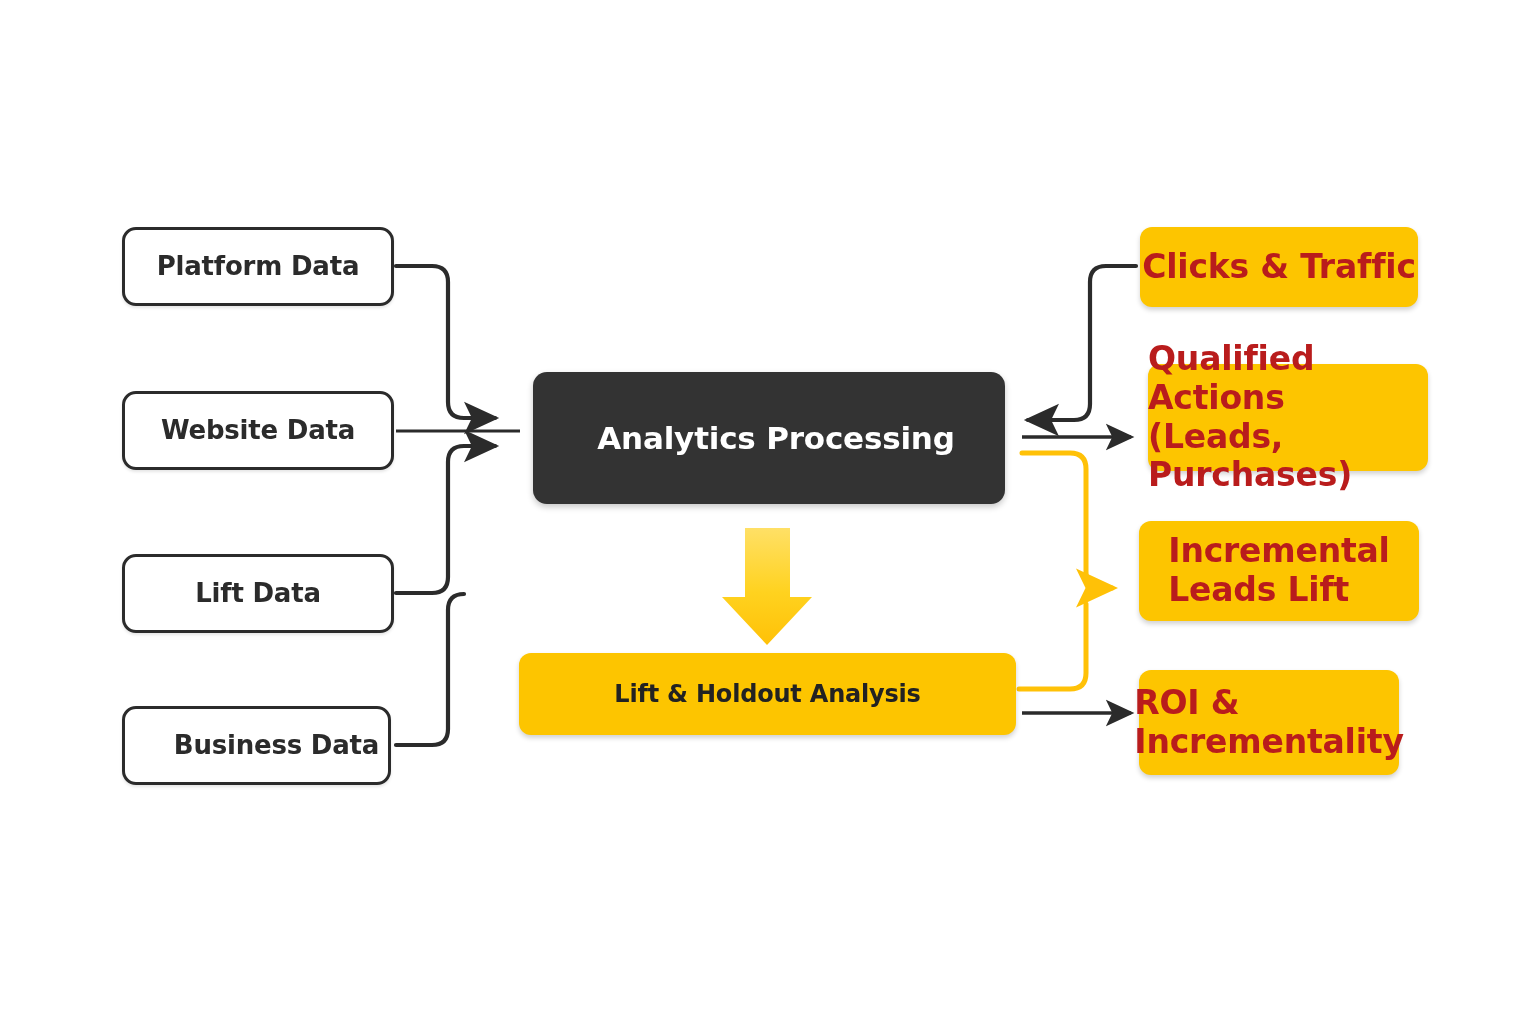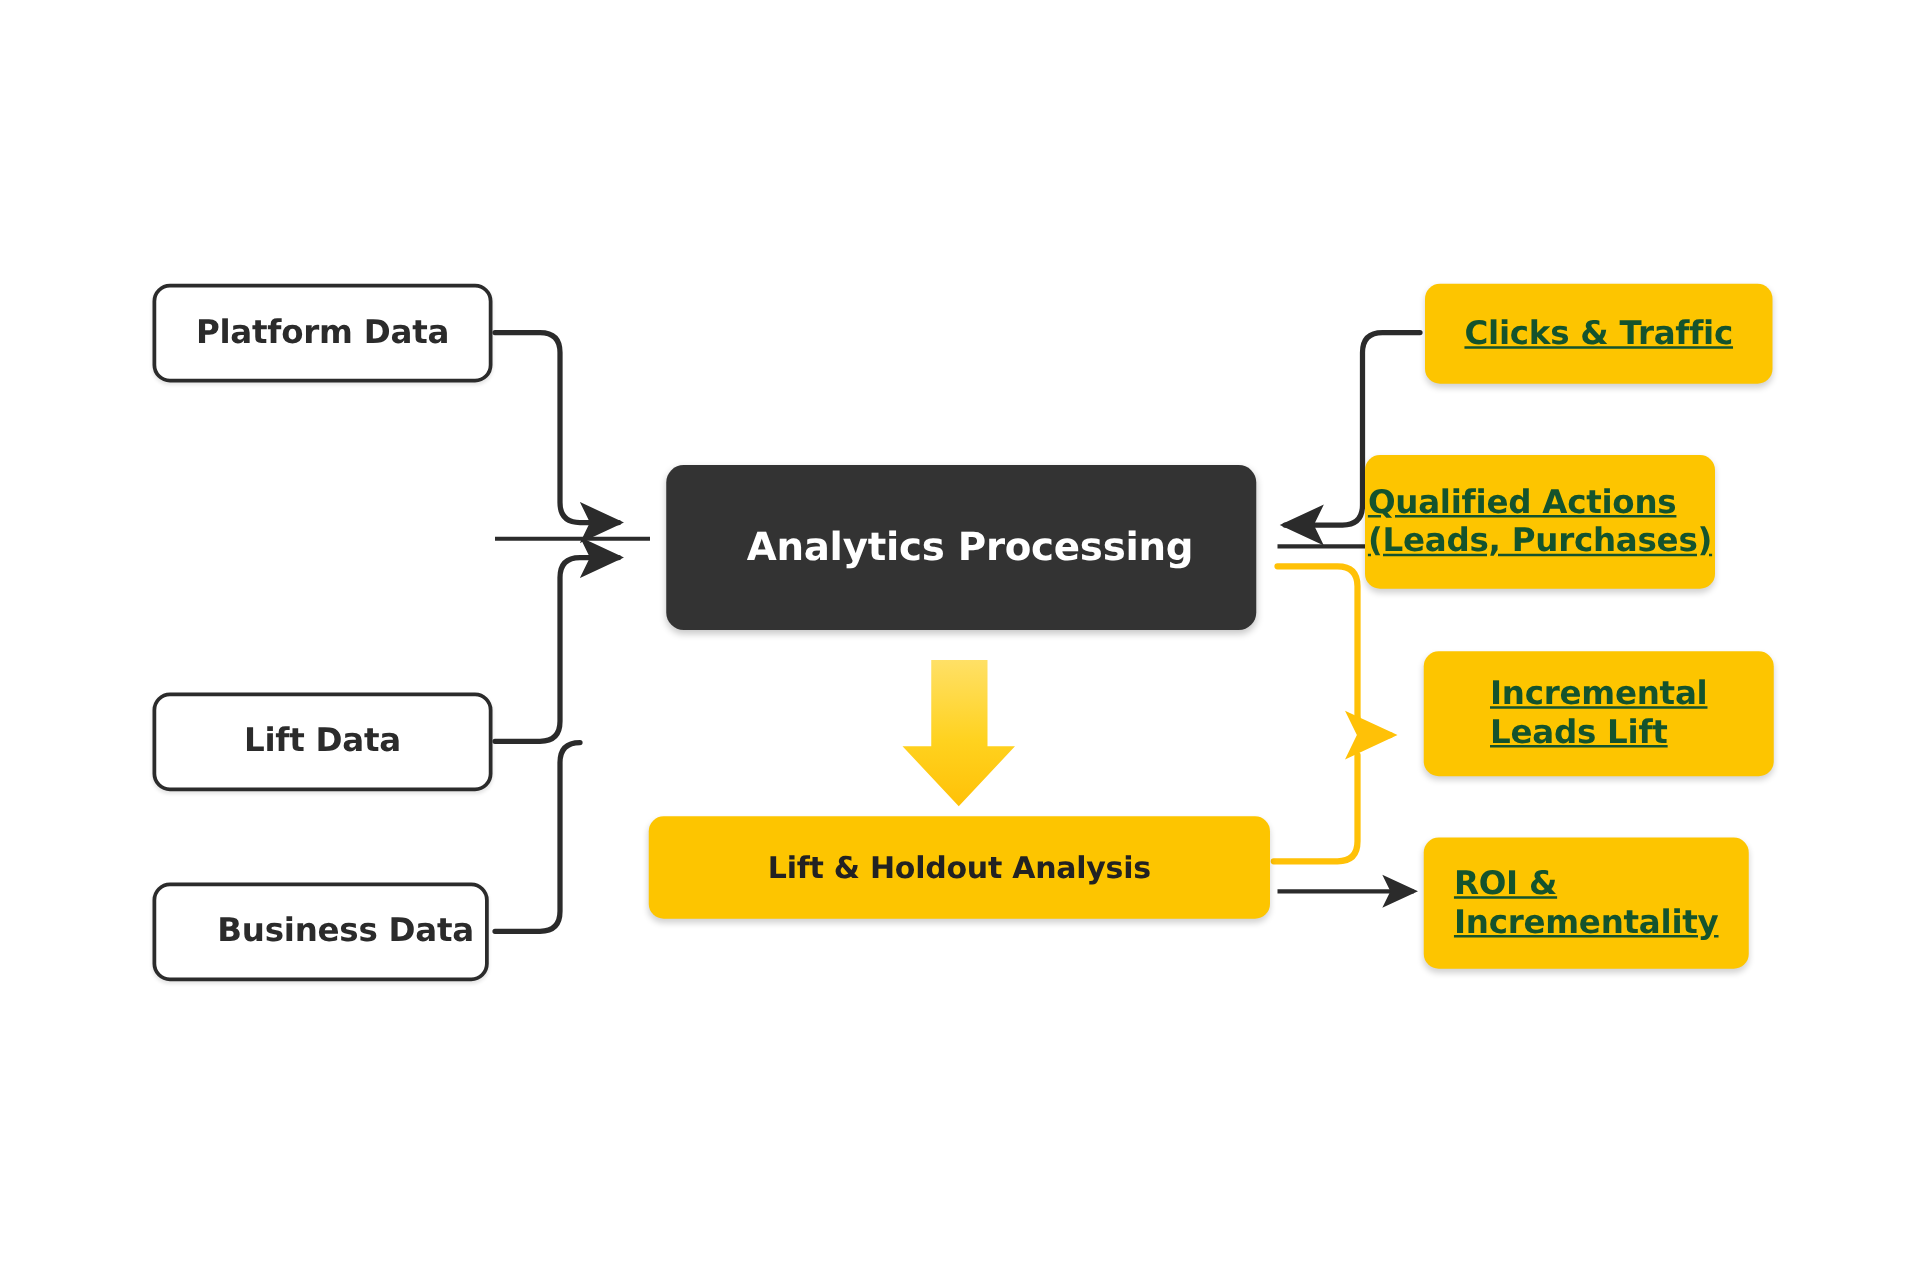--- a/index.html
+++ b/index.html
@@ -51,24 +51,23 @@
     background: #333333;
     border-radius: 14px;
     color: #ffffff;
     font-size: 31px;
     box-shadow: 0 3px 6px rgba(0,0,0,0.22);
     padding-left: 14px;
   }
   .node-yellow {
     background: #fdc500;
     border-radius: 12px;
-    color: #14532d;
-    font-size: 26px;
+    color: #b91c1c;
+    font-size: 33px;
     box-shadow: 0 3px 5px rgba(0,0,0,0.18);
-    text-decoration: underline;
   }
   .node-yellow-wide {
     background: #fdc500;
     border-radius: 12px;
     color: #222222;
     font-size: 24px;
     box-shadow: 0 3px 5px rgba(0,0,0,0.18);
   }
   .node-label { display: block; white-space: pre-line; }
 </style>
@@ -113,20 +112,23 @@
 
     <path d="M 1019 689 L 1070 689 Q 1086 689 1086 673 L 1086 604" fill="none" stroke="#ffc107" stroke-width="5" stroke-linecap="round" stroke-linejoin="round"></path>
 
     <path d="M 1022 713 L 1131 713" fill="none" stroke="#2b2b2b" stroke-width="3.4" stroke-linecap="butt" marker-end="url(#arrowDark)"></path>
   </svg>
 
   <div class="node node-input" style="left:122px; top:227px; width:272px; height:79px;">
     <span class="node-label">Platform Data</span>
   </div>
 
+  <div class="node node-input" style="left:122px; top:391px; width:272px; height:79px;">
+    <span class="node-label">Website Data</span>
+  </div>
 
   <div class="node node-input" style="left:122px; top:554px; width:272px; height:79px;">
     <span class="node-label">Lift Data</span>
   </div>
 
   <div class="node node-input" style="left:122px; top:706px; width:269px; height:79px;padding-left:40px;">
     <span class="node-label">Business Data</span>
   </div>
 
   <div class="node node-core" style="left:533px; top:372px; width:472px; height:132px;">
@@ -134,21 +136,21 @@
   </div>
 
   <div class="node node-yellow-wide" style="left:519px; top:653px; width:497px; height:82px;">
     <span class="node-label">Lift &amp; Holdout Analysis</span>
   </div>
 
   <div class="node node-yellow" style="left:1140px; top:227px; width:278px; height:80px;">
     <span class="node-label">Clicks &amp; Traffic</span>
   </div>
 
-  <div class="node node-yellow" style="left:1092px; top:364px; width:280px; height:107px;">
+  <div class="node node-yellow" style="left:1148px; top:364px; width:280px; height:107px;">
     <span class="node-label">Qualified Actions
 (Leads, Purchases)</span>
   </div>
 
   <div class="node node-yellow" style="left:1139px; top:521px; width:280px; height:100px;">
     <span class="node-label">Incremental
 Leads Lift</span>
   </div>
 
   <div class="node node-yellow" style="left:1139px; top:670px; width:260px; height:105px;">

